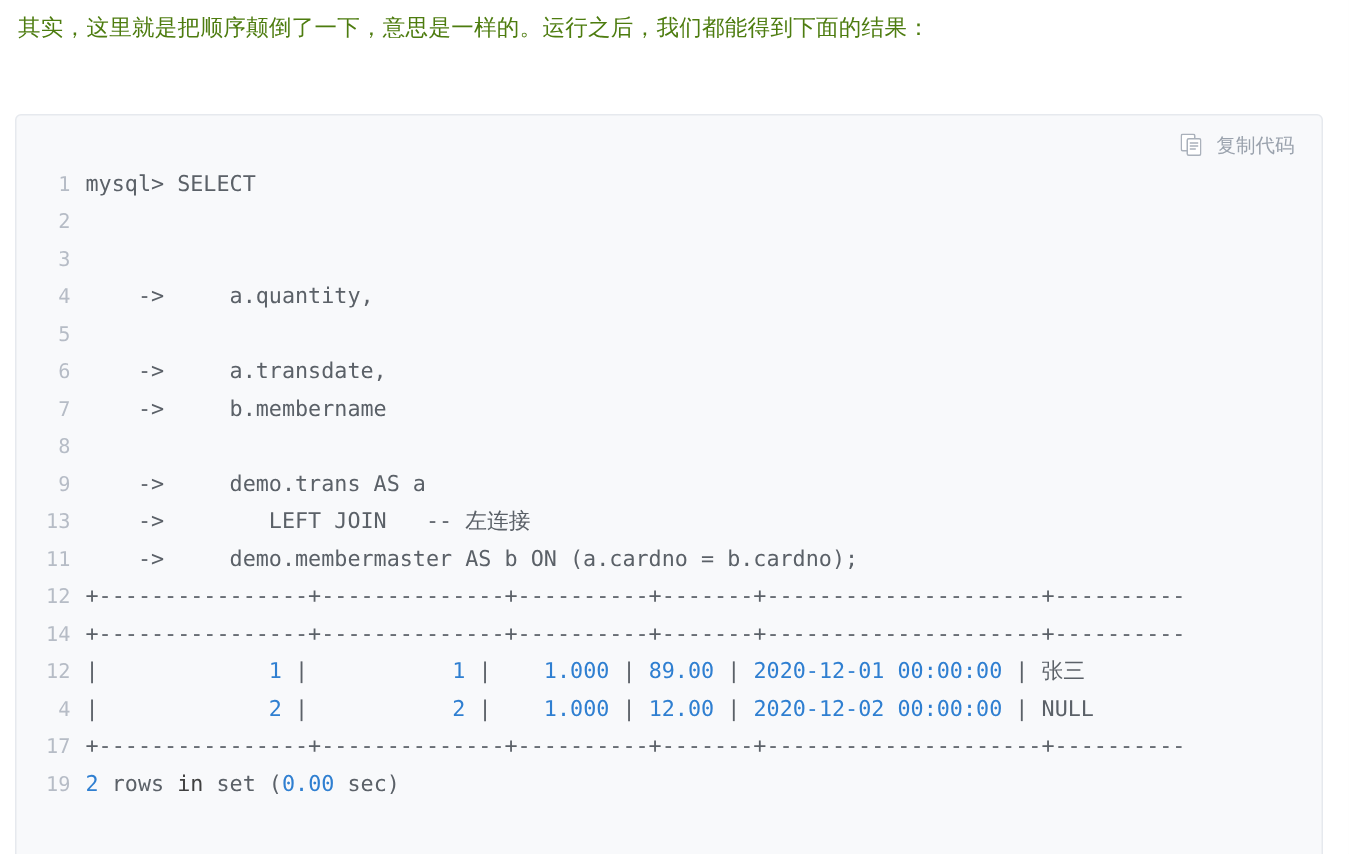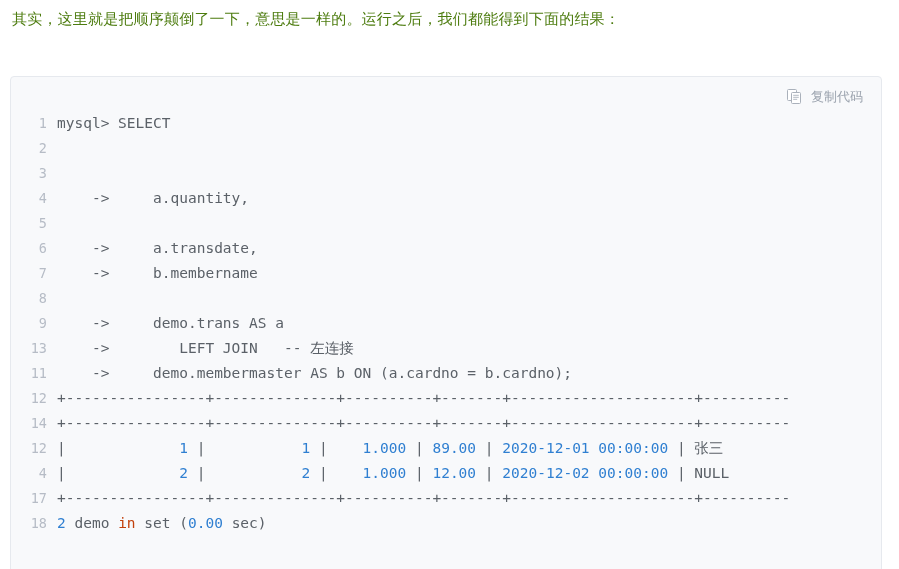--- a/index.html
+++ b/index.html
@@ -91,21 +91,21 @@
     font-size: 13.5px;
     user-select: none;
   }
   .lc {
     color: #5b6168;
     white-space: pre;
     font-family: "DejaVu Sans Mono", "Liberation Mono", monospace;
     font-size: 14.5px;
   }
   .tok-num { color: #2f7fd1; }
-  .tok-kw  { color: #c2410c; }
+  .tok-kw  { color: #404040; }
   .tok-plain { color: #5b6168; }
 </style>
 </head>
 <body>
 
 <div class="intro">其实，这里就是把顺序颠倒了一下，意思是一样的。运行之后，我们都能得到下面的结果：</div>
 
 <div class="code-card">
 
   <div class="code-toolbar">
@@ -178,18 +178,18 @@
       </div>
       <div class="code-line">
         <span class="ln">4</span>
         <span class="lc"><span class="tok-plain">|</span><span class="tok-num">             2</span><span class="tok-plain"> |</span><span class="tok-num">           2</span><span class="tok-plain"> |</span><span class="tok-num">    1.000</span><span class="tok-plain"> |</span><span class="tok-num"> 12.00</span><span class="tok-plain"> |</span><span class="tok-num"> 2020-12-02 00:00:00</span><span class="tok-plain"> | NULL</span></span>
       </div>
       <div class="code-line">
         <span class="ln">17</span>
         <span class="lc"><span class="tok-plain">+----------------+--------------+----------+-------+---------------------+----------</span></span>
       </div>
       <div class="code-line">
-        <span class="ln">18</span>
-        <span class="lc"><span class="tok-num">2</span><span class="tok-plain"> demo </span><span class="tok-kw">in</span><span class="tok-plain"> set (</span><span class="tok-num">0.00</span><span class="tok-plain"> sec)</span></span>
+        <span class="ln">19</span>
+        <span class="lc"><span class="tok-num">2</span><span class="tok-plain"> rows </span><span class="tok-kw">in</span><span class="tok-plain"> set (</span><span class="tok-num">0.00</span><span class="tok-plain"> sec)</span></span>
       </div>
     </div>
 
 </div>
 
 </body></html>

